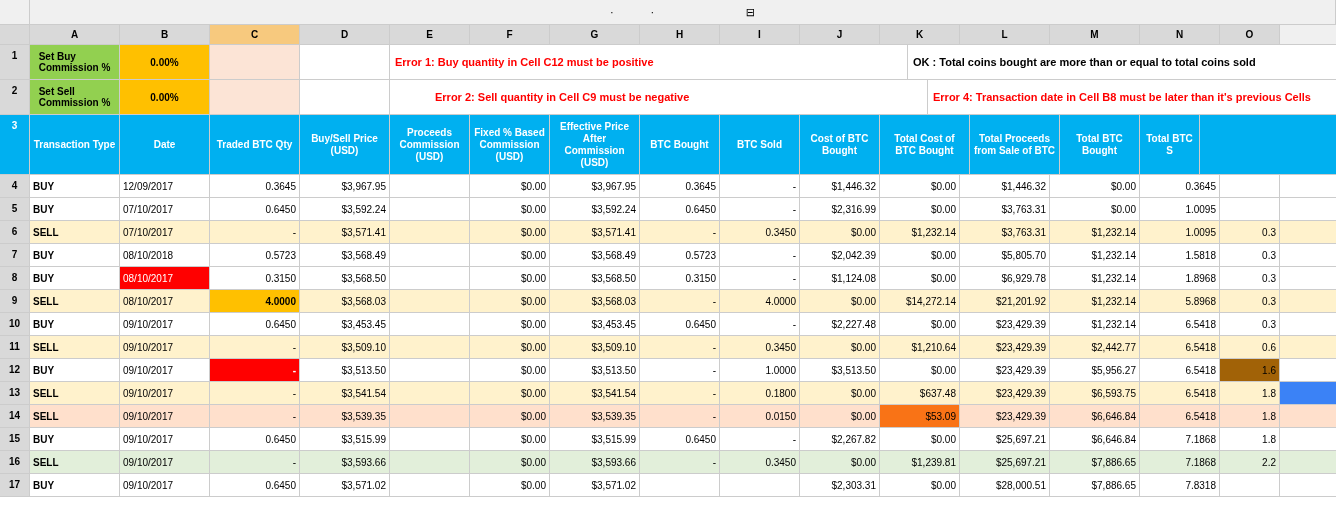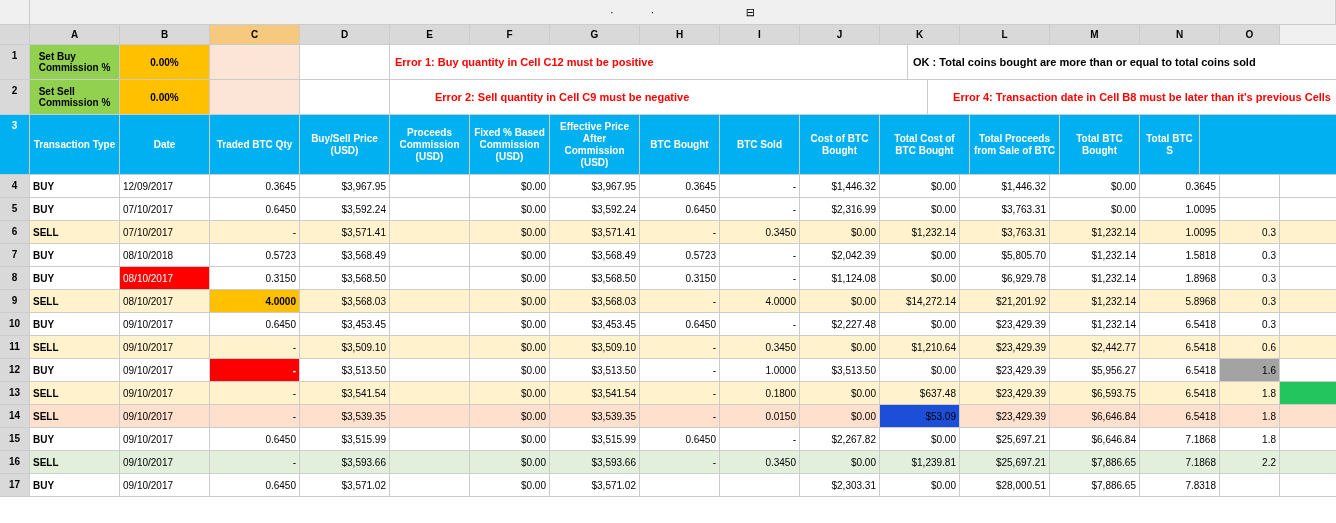--- a/index.html
+++ b/index.html
@@ -126,21 +126,21 @@
     </div>
     <div class="cell w-col-b center bold" style="background:#FFC000;">
       <span>0.00%</span>
     </div>
     <div class="cell w-col-c center" style="background:#fce4d6;"></div>
     <div class="cell w-col-d"></div>
     <div class="merged-error-cell" style="width:360px; min-width:360px;margin-left:40px;">
       <span class="error-msg">Error 2: Sell quantity in Cell C9 must be negative</span>
     </div>
     <div class="cell w-col-g"></div>
-    <div class="merged-error-cell" style="flex:1;justify-content:flex-end;">
+    <div class="merged-error-cell" style="flex:1;">
       <span class="error-msg">Error 4: Transaction date in Cell B8 must be later than it's previous Cells</span>
     </div>
   </div>
 
   <div class="data-row row-header" style="min-height:60px; background:#00B0F0;">
     <div class="row-num" style="background:#00B0F0; color:white;">3</div>
     <div class="cell w-col-a header-cell">
       <span>Transaction Type</span>
     </div>
     <div class="cell w-col-b header-cell">
@@ -606,25 +606,25 @@
         </div>
         <div class="cell w-col-l num " style="background: rgb(255, 255, 255);">
           <span>$23,429.39</span>
         </div>
         <div class="cell w-col-m num " style="background: rgb(255, 255, 255);">
           <span>$5,956.27</span>
         </div>
         <div class="cell w-col-n num " style="background: rgb(255, 255, 255);">
           <span>6.5418</span>
         </div>
-        <div class="cell w-col-o num " style="background: #a3a3a3;">
+        <div class="cell w-col-o num " style="background: #a16207;">
           <span>1.6</span>
         </div>
       </div>
-      <div class="data-row" style="background: #22c55e; min-height: 22px;">
+      <div class="data-row" style="background: #3b82f6; min-height: 22px;">
         <div class="row-num">13</div>
         <div class="cell w-col-a bold " style="background: rgb(255, 242, 204);">
           <span>SELL</span>
         </div>
         <div class="cell w-col-b " style="background: rgb(255, 242, 204);">
           <span>09/10/2017</span>
         </div>
         <div class="cell w-col-c num " style="background: rgb(255, 242, 204);">
           <span>-</span>
         </div>
@@ -690,21 +690,21 @@
         </div>
         <div class="cell w-col-h num " style="background: rgb(255, 224, 204);">
           <span>-</span>
         </div>
         <div class="cell w-col-i num " style="background: rgb(255, 224, 204);">
           <span>0.0150</span>
         </div>
         <div class="cell w-col-j num " style="background: rgb(255, 224, 204);">
           <span>$0.00</span>
         </div>
-        <div class="cell w-col-k num " style="background: #1d4ed8;">
+        <div class="cell w-col-k num " style="background: #f97316;">
           <span>$53.09</span>
         </div>
         <div class="cell w-col-l num " style="background: rgb(255, 224, 204);">
           <span>$23,429.39</span>
         </div>
         <div class="cell w-col-m num " style="background: rgb(255, 224, 204);">
           <span>$6,646.84</span>
         </div>
         <div class="cell w-col-n num " style="background: rgb(255, 224, 204);">
           <span>6.5418</span>

